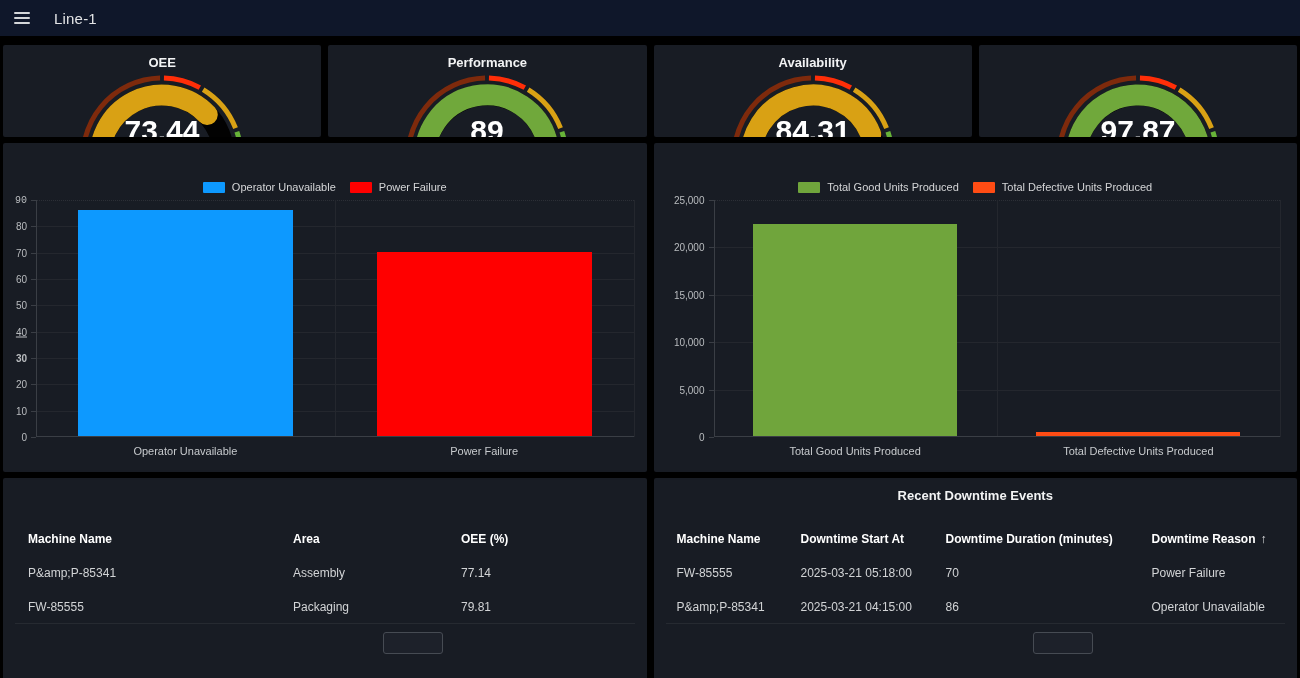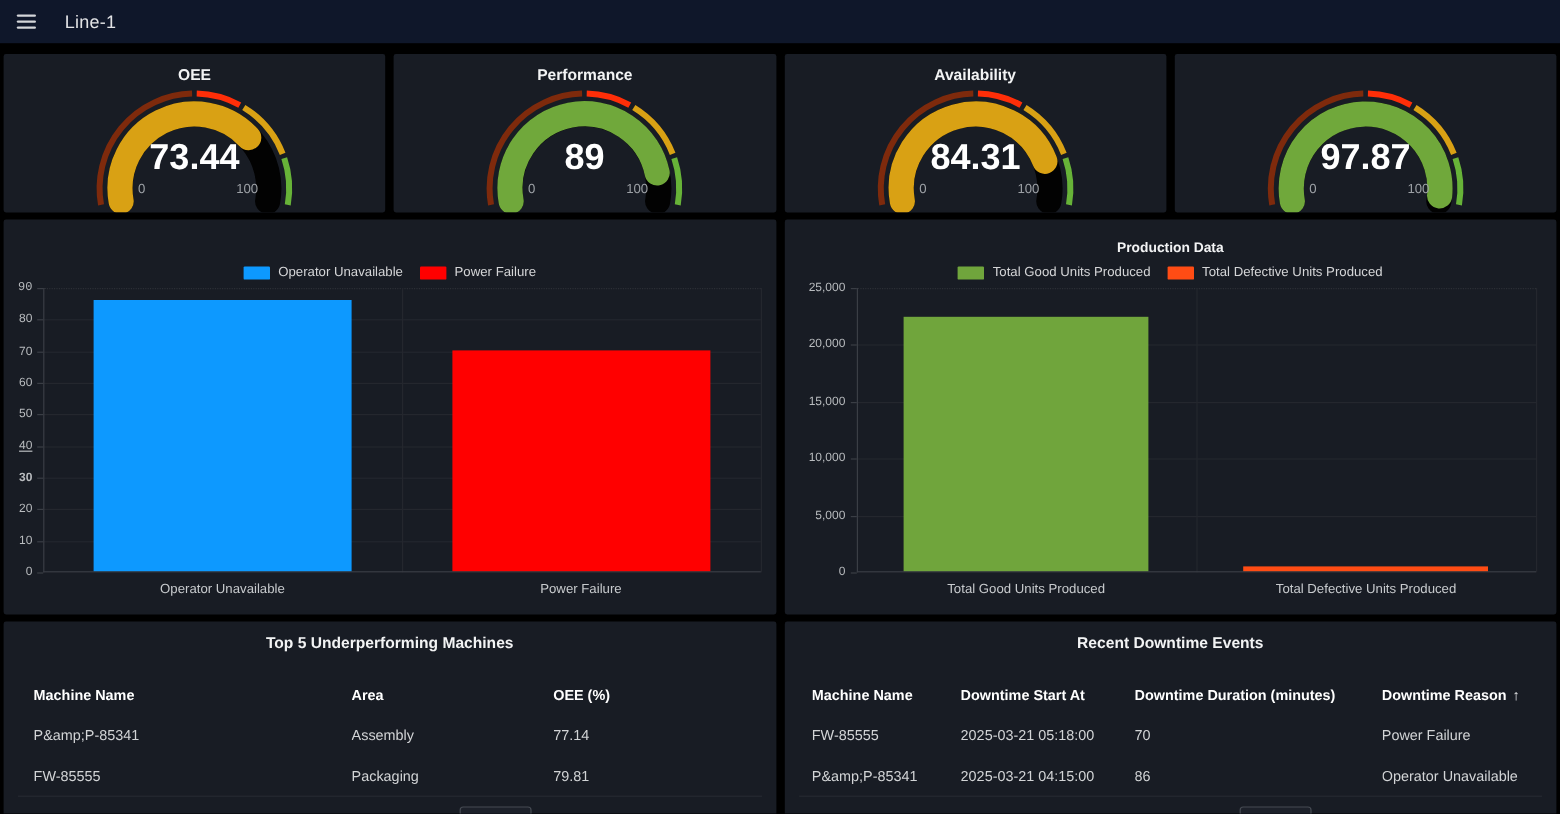--- a/index.html
+++ b/index.html
@@ -27,21 +27,21 @@
     content: ""; display: block;
     width: 16px; height: 2px; background: #d4d6d9; border-radius: 1px;
   }
   .hamburger { position: relative; }
   .hamburger::before { position: absolute; top: -5px; }
   .hamburger::after  { position: absolute; top:  5px; }
   .nav-title { margin-left: 18px; font-size: 15px; color: #e2e3e5; letter-spacing: .2px; }
 
   
   .row { display: flex; gap: 7px; padding: 0 3px; margin-top: 6px; }
-  .row-gauges { margin-top: 9px; height: 132px; }
+  .row-gauges { margin-top: 9px; height: 92px; }
   .row-charts { height: 329px; }
   .row-tables { height: 210px; }
   .panel {
     flex: 1; position: relative;
     background: #181c24; border-radius: 2px;
     overflow: hidden;
   }
   .panel-title {
     position: absolute; top: 10px; left: 0; right: 0;
     text-align: center; font-weight: bold; color: #f2f3f4;
@@ -213,21 +213,20 @@
         <div class="vline" style="left: 100%;"></div>
         <div class="axis-y"></div>
         <div class="axis-x"></div>
         <div class="bar" style="left: calc(7%); height: 95.5556%; background: rgb(13, 153, 255);"></div>
         <div class="xlab" style="left: 0%;">Operator Unavailable</div>
         <div class="bar" style="left: calc(57%); height: 77.7778%; background: rgb(255, 0, 0);"></div>
         <div class="xlab" style="left: 50%;">Power Failure</div>
       </div>
   </div>
   <div class="panel chart-panel">
-    <div class="panel-title">Production Data</div>
     <div class="legend">
         <div class="legend-item">
           <span class="legend-swatch" style="background: rgb(112, 165, 60);"></span>
           <span>Total Good Units Produced</span>
         </div>
         <div class="legend-item">
           <span class="legend-swatch" style="background: rgb(255, 76, 20);"></span>
           <span>Total Defective Units Produced</span>
         </div>
       </div>
@@ -256,21 +255,20 @@
         <div class="bar" style="left: calc(7%); height: 89.6%; background: rgb(112, 165, 60);"></div>
         <div class="xlab" style="left: 0%;">Total Good Units Produced</div>
         <div class="bar" style="left: calc(57%); height: 1.72%; background: rgb(255, 76, 20);"></div>
         <div class="xlab" style="left: 50%;">Total Defective Units Produced</div>
       </div>
   </div>
 </div>
 
 <div class="row row-tables">
   <div class="panel table-panel">
-    <div class="panel-title">Top 5 Underperforming Machines</div>
     <div class="tbl tbl-0">
         <div class="t-row t-head">
           <div class="t-cell"><span>Machine Name</span></div>
           <div class="t-cell"><span>Area</span></div>
           <div class="t-cell"><span>OEE (%)</span></div>
         </div>
         <div class="t-row">
           <div class="t-cell">P&amp;amp;P-85341</div>
           <div class="t-cell">Assembly</div>
           <div class="t-cell">77.14</div>

